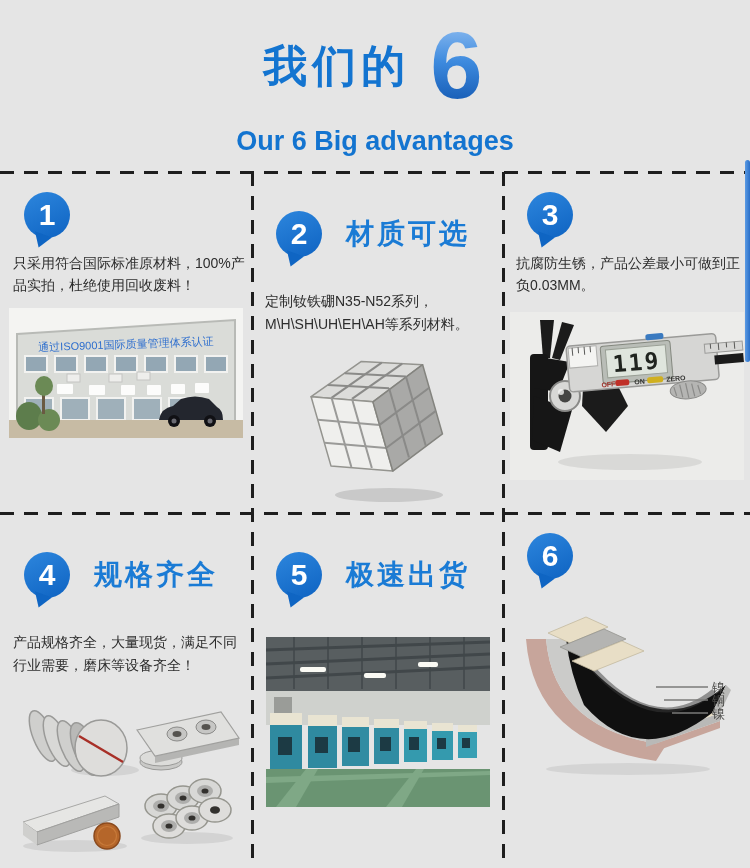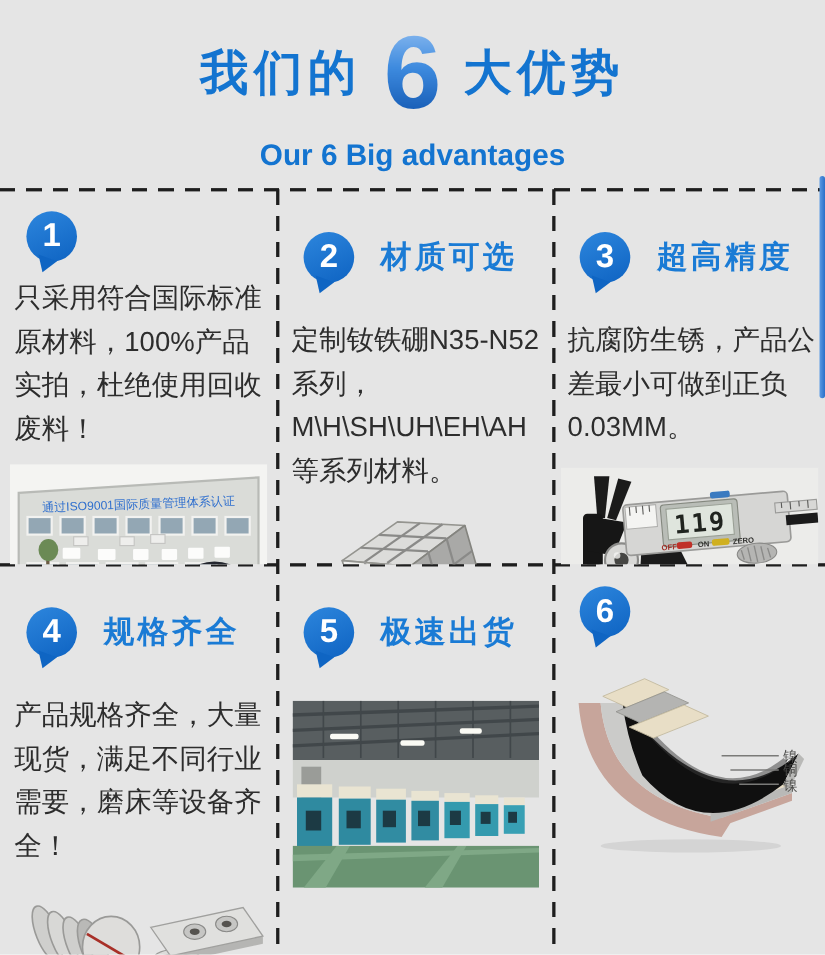--- a/index.html
+++ b/index.html
@@ -38,21 +38,21 @@
   
   .card-head{display:flex;align-items:center;padding:20px 0 0 24px;}
   .badge{position:relative;width:46px;height:46px;border-radius:50%;
     background:linear-gradient(155deg,#2d86dd,#0e63c2);
     display:flex;align-items:center;justify-content:center;flex:0 0 auto;}
   .badge::after{content:"";position:absolute;bottom:-10px;left:8px;width:0;height:0;
     border-style:solid;border-width:14px 9px 0 9px;
     border-color:#0f65c3 transparent transparent transparent;transform:rotate(20deg);}
   .badge span{color:#ffffff;font-size:30px;font-weight:800;position:relative;z-index:1;}
   .card-title{margin-left:24px;font-size:28px;font-weight:800;color:#1a7bd5;letter-spacing:3px;white-space:nowrap;}
-  .card-desc{margin:14px 6px 0 13px;font-size:25px;line-height:1.58;color:#2d2d2d;letter-spacing:0;}
+  .card-desc{margin:14px 6px 0 13px;font-size:14px;line-height:1.58;color:#2d2d2d;letter-spacing:0;}
   .photo{display:block;margin:0 auto;}
   .ph1{margin-top:12px;}
   .ph2{margin-top:2px;}
   .ph3{margin-top:16px;}
   .ph4{margin-top:10px;}
   .ph5{margin-top:20px;}
   .ph6{margin-top:14px;}
   
   .scroll-thumb{position:absolute;right:0;top:160px;width:5px;height:202px;border-radius:3px;
     background:linear-gradient(90deg,#5b9be4,#2a6fc8);}
@@ -60,21 +60,20 @@
 </style>
 </head>
 <body>
 
 <div class="page">
 
   <div class="header">
     <div class="title-row">
       <span class="title-cn">我们的</span>
       <span class="title-num">6</span>
-      <span class="title-cn">大优势</span>
     </div>
     <div class="subtitle">Our 6 Big advantages</div>
   </div>
 
   <div class="grid">
     <div class="hdash top"></div>
     <div class="hdash mid"></div>
     <div class="vdash v1"></div>
     <div class="vdash v2"></div>
 
@@ -169,21 +168,20 @@
           </g>
         </g>
       </svg>
     </section>
 
     <section class="cell c3">
       <div class="card-head">
         <div class="badge">
             <span>3</span>
           </div>
-        <h2 class="card-title">超高精度</h2>
       </div>
       <p class="card-desc">抗腐防生锈，产品公差最小可做到正负0.03MM。</p>
       <svg class="photo ph3" width="234" height="168" viewBox="0 0 234 168">
         <rect x="0" y="0" width="234" height="168" fill="#ececea"></rect>
         <ellipse cx="120" cy="150" rx="72" ry="8" fill="#000000" opacity="0.08"></ellipse>
         <g fill="#1b1b1b">
           <polygon points="30,8 44,8 40,46 33,46"></polygon>
           <polygon points="52,10 64,13 50,48 42,46"></polygon>
         </g>
         <g fill="#161616">

